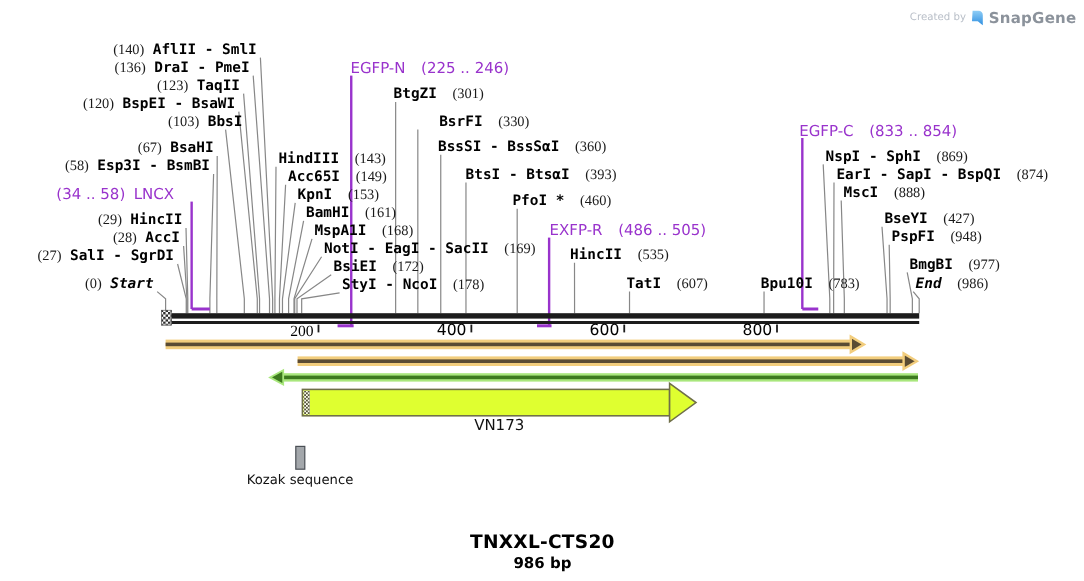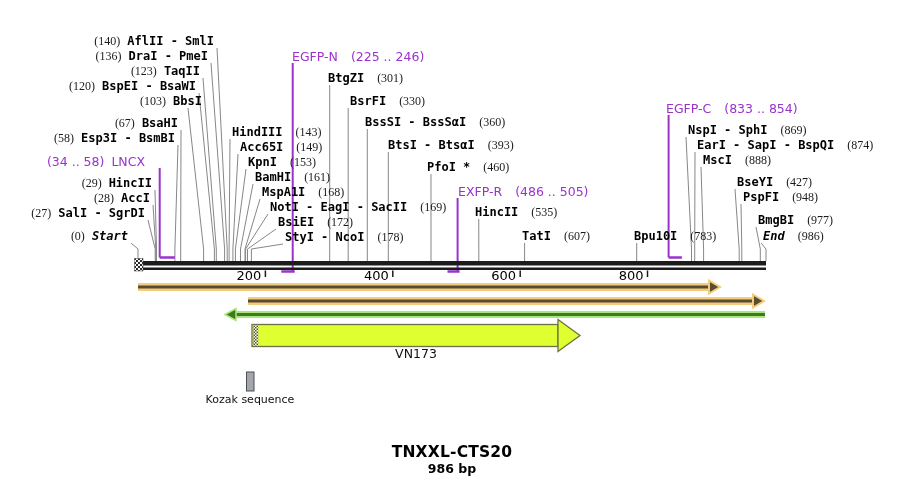--- a/index.html
+++ b/index.html
@@ -23,20 +23,33 @@
   .map-sub { position:absolute; left:452px; top:461px; transform:translateX(-50%);
              font-size:12.5px; color:#000;font-weight:bold; }
   .watermark { position:absolute; right:6px; top:7px; display:flex; align-items:center; gap:4px; }
   .wm-created { font-size:8.5px; color:#b9bfc8; }
   .wm-brand { font-size:12.5px; color:#8b929b; font-weight:600; letter-spacing:.2px; }
 </style>
 </head>
 <body>
 
 <div id="stage">
+  <div class="watermark">
+    <span class="wm-created">Created by</span>
+    <svg width="11" height="14" viewBox="0 0 11 14">
+      <defs>
+        <linearGradient id="wmg" x1="0" y1="0" x2="0" y2="1">
+          <stop offset="0" stop-color="#8ecdf6"></stop>
+            <stop offset="1" stop-color="#2f8fe0"></stop>
+        </linearGradient>
+      </defs>
+      <path d="M1.5 1 h5 a3.5 3.5 0 0 1 3.5 3.5 v8.5 l-4.2 -3.2 h-4.3 a0.5 0.5 0 0 1 -0.5 -0.5 z" fill="url(#wmg)"></path>
+    </svg>
+    <span class="wm-brand">SnapGene</span>
+  </div>
 
   <svg id="map-svg" width="903" height="484" viewBox="0 0 903 484">
       <defs>
         <pattern id="hatch" width="4" height="4" patternUnits="userSpaceOnUse">
           <rect width="4" height="4" fill="#fff"></rect>
           <rect width="2" height="2" fill="#2a2a2a"></rect>
           <rect x="2" y="2" width="2" height="2" fill="#2a2a2a"></rect>
         </pattern>
         <pattern id="hatch2" width="3" height="3" patternUnits="userSpaceOnUse">
           <rect width="3" height="3" fill="#fdfdec"></rect>
@@ -130,39 +143,39 @@
       <div class="lbl it" style="top: 230px; right: 775px;"><span class="pos">(0)</span><span class="nm gap8">Start</span></div>
       <div class="lbl" style="top: 126px; left: 232px;"><span class="nm">HindIII</span><span class="pos gap13">(143)</span></div>
       <div class="lbl" style="top: 141px; left: 240px;"><span class="nm">Acc65I</span><span class="pos gap13">(149)</span></div>
       <div class="lbl" style="top: 156px; left: 248px;"><span class="nm">KpnI</span><span class="pos gap13">(153)</span></div>
       <div class="lbl" style="top: 171px; left: 255px;"><span class="nm">BamHI</span><span class="pos gap13">(161)</span></div>
       <div class="lbl" style="top: 186px; left: 262px;"><span class="nm">MspA1I</span><span class="pos gap13">(168)</span></div>
       <div class="lbl" style="top: 201px; left: 270px;"><span class="nm">NotI - EagI - SacII</span><span class="pos gap13">(169)</span></div>
       <div class="lbl" style="top: 216px; left: 278px;"><span class="nm">BsiEI</span><span class="pos gap13">(172)</span></div>
       <div class="lbl" style="top: 231px; left: 285px;"><span class="nm">StyI - NcoI</span><span class="pos gap13">(178)</span></div>
       <div class="lbl" style="top: 72px; left: 328px;"><span class="nm">BtgZI</span><span class="pos gap13">(301)</span></div>
-      <div class="lbl" style="top: 95px; left: 350px;"><span class="nm">BsrFI</span><span class="pos gap13">(330)</span></div>
+      <div class="lbl" style="top: 95px; left: 366px;"><span class="nm">BsrFI</span><span class="pos gap13">(330)</span></div>
       <div class="lbl" style="top: 116px; left: 365px;"><span class="nm">BssSI - BssSαI</span><span class="pos gap13">(360)</span></div>
       <div class="lbl" style="top: 139px; left: 388px;"><span class="nm">BtsI - BtsαI</span><span class="pos gap13">(393)</span></div>
       <div class="lbl" style="top: 161px; left: 427px;"><span class="nm">PfoI *</span><span class="pos gap13">(460)</span></div>
       <div class="lbl" style="top: 206px; left: 475px;"><span class="nm">HincII</span><span class="pos gap13">(535)</span></div>
       <div class="lbl" style="top: 230px; left: 522px;"><span class="nm">TatI</span><span class="pos gap13">(607)</span></div>
       <div class="lbl" style="top: 230px; left: 634px;"><span class="nm">Bpu10I</span><span class="pos gap13">(783)</span></div>
       <div class="lbl" style="top: 124px; left: 688px;"><span class="nm">NspI - SphI</span><span class="pos gap13">(869)</span></div>
       <div class="lbl" style="top: 139px; left: 697px;"><span class="nm">EarI - SapI - BspQI</span><span class="pos gap13">(874)</span></div>
       <div class="lbl" style="top: 154px; left: 703px;"><span class="nm">MscI</span><span class="pos gap13">(888)</span></div>
       <div class="lbl" style="top: 176px; left: 737px;"><span class="nm">BseYI</span><span class="pos gap13">(427)</span></div>
       <div class="lbl" style="top: 191px; left: 743px;"><span class="nm">PspFI</span><span class="pos gap13">(948)</span></div>
       <div class="lbl" style="top: 214px; left: 758px;"><span class="nm">BmgBI</span><span class="pos gap13">(977)</span></div>
       <div class="lbl it" style="top: 230px; left: 763px;"><span class="nm">End</span><span class="pos gap13">(986)</span></div>
       <div class="flabel" style="color: rgb(153, 51, 204); top: 155px; right: 758px;"><span>(34 .. 58)</span><span class="gap8">LNCX</span></div>
       <div class="flabel" style="color: rgb(153, 51, 204); top: 50px; left: 292px;"><span>EGFP-N</span><span class="gap13">(225 .. 246)</span></div>
       <div class="flabel" style="color: rgb(153, 51, 204); top: 185px; left: 458px; text-align: center;"><span>EXFP-R</span><span class="gap13">(486 .. 505)</span></div>
       <div class="flabel" style="color: rgb(153, 51, 204); top: 102px; left: 666px;"><span>EGFP-C</span><span class="gap13">(833 .. 854)</span></div>
-      <div class="rlabel" style="top: 269px; right: 641.617px;">200</div>
+      <div class="rlabel" style="top: 269px; right: 641.617px; font-family: Liberation Serif, serif;">200</div>
       <div class="rlabel" style="top: 269px; right: 514.233px;">400</div>
       <div class="rlabel" style="top: 269px; right: 386.85px;">600</div>
       <div class="rlabel" style="top: 269px; right: 259.467px;">800</div>
     </div>
 
   <div class="vn-label">VN173</div>
   <div class="kozak-label">Kozak sequence</div>
   <div class="map-title">TNXXL-CTS20</div>
   <div class="map-sub">986 bp</div>
 </div>

